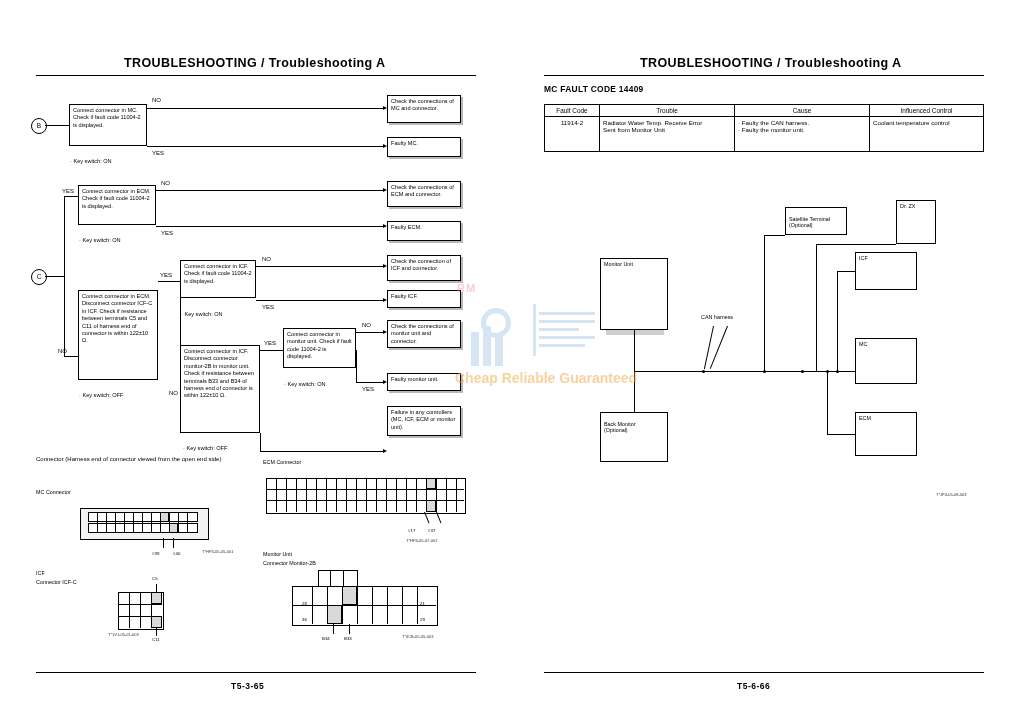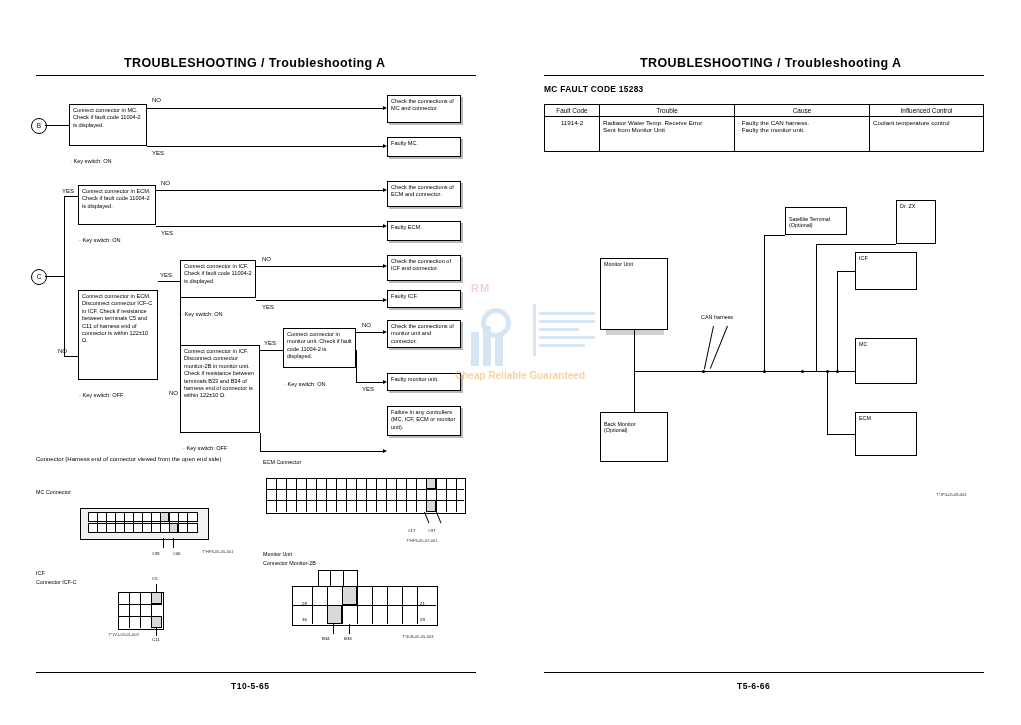--- a/index.html
+++ b/index.html
@@ -54,23 +54,23 @@
 
   
   .conn-frame{position:absolute;border:1px solid #000;background:#f2f2f2;}
   .grid-cell{position:absolute;border:1px solid #000;background:#fff;box-sizing:border-box;}
   .shade{background:#d9d9d9;}
   .tiny{position:absolute;font-size:4.4px;color:#000;white-space:nowrap;}
   .code{position:absolute;font-size:4px;color:#333;white-space:nowrap;}
 
   
   .wm{position:absolute;left:455px;top:282px;width:170px;height:110px;opacity:.5;pointer-events:none;}
-  .wm .wtext{position:absolute;font-size:11px;font-weight:bold;color:#f0a0a8;left:16px;top:0;letter-spacing:1px;}
+  .wm .wtext{position:absolute;font-size:11px;font-weight:bold;color:#f0a0a8;left:2px;top:0;letter-spacing:1px;}
   .wm .wbar{position:absolute;background:#aecde8;}
-  .wm .wtag{position:absolute;left:0;top:88px;font-size:10px;font-weight:bold;color:#f2a540;white-space:nowrap;}
+  .wm .wtag{position:absolute;left:0;top:88px;font-size:14px;font-weight:bold;color:#f2a540;white-space:nowrap;}
   .wm .wgear{position:absolute;border-radius:50%;border:5px solid #aecde8;width:20px;height:20px;}
 </style>
 </head>
 <body>
 
 <div class="page">
 
   <div class="half left">
 
     <div class="hdr-title" style="left:124px;top:56px;">TROUBLESHOOTING / Troubleshooting A</div>
@@ -263,29 +263,29 @@
       <div class="tiny" style="left:302px;top:617px;">36</div>
       <div class="tiny" style="left:420px;top:617px;">29</div>
       <div class="ln" style="left:333px;top:624px;width:1px;height:10px;"></div>
       <div class="ln" style="left:349px;top:624px;width:1px;height:10px;"></div>
       <div class="tiny" style="left:322px;top:636px;">B34</div>
       <div class="tiny" style="left:344px;top:636px;">B33</div>
       <div class="code" style="left:402px;top:634px;">T*4CB-05-05-003</div>
     </div>
 
     <div class="rule" style="left:36px;top:672px;width:440px;"></div>
-    <div class="ftr" style="left:231px;top:681px;">T10-5-65</div>
+    <div class="ftr" style="left:231px;top:681px;">T5-3-65</div>
   </div>
 
   <div class="half right">
 
     <div class="hdr-title" style="left:129px;top:56px;">TROUBLESHOOTING / Troubleshooting A</div>
     <div class="rule" style="left:33px;top:75px;width:440px;"></div>
 
-    <div class="sect-title" style="left:33px;top:84px;">MC FAULT CODE 15283</div>
+    <div class="sect-title" style="left:33px;top:84px;">MC FAULT CODE 14409</div>
 
     <table class="tbl" style="left:33px;top:104px;width:440px;">
       <thead>
         <tr>
           <th style="width:48px;">Fault Code</th>
           <th style="width:128px;">Trouble</th>
           <th style="width:128px;">Cause</th>
           <th>Influenced Control</th>
         </tr>
       </thead>

